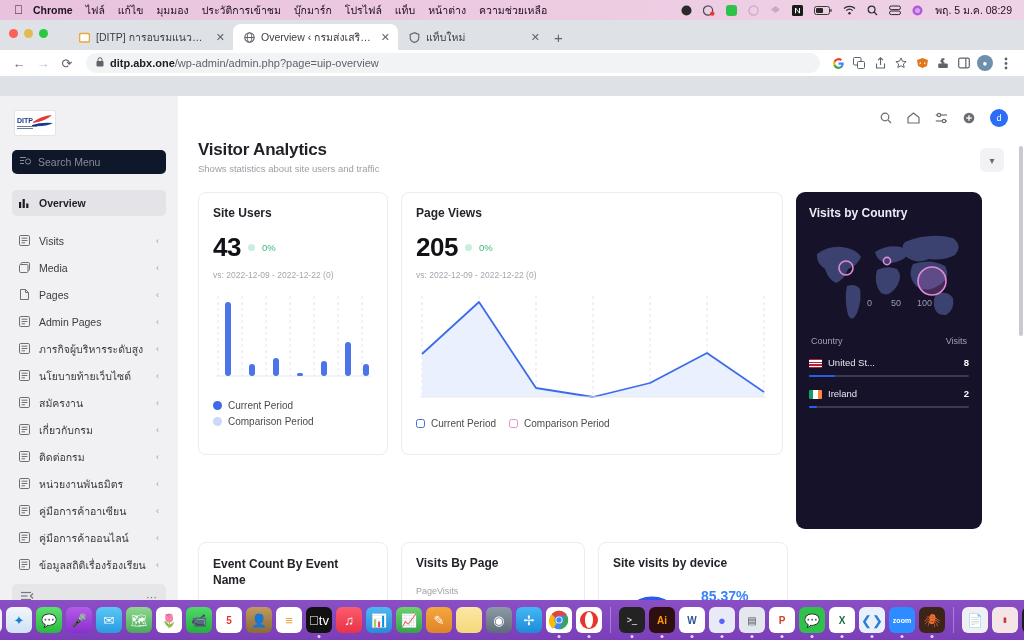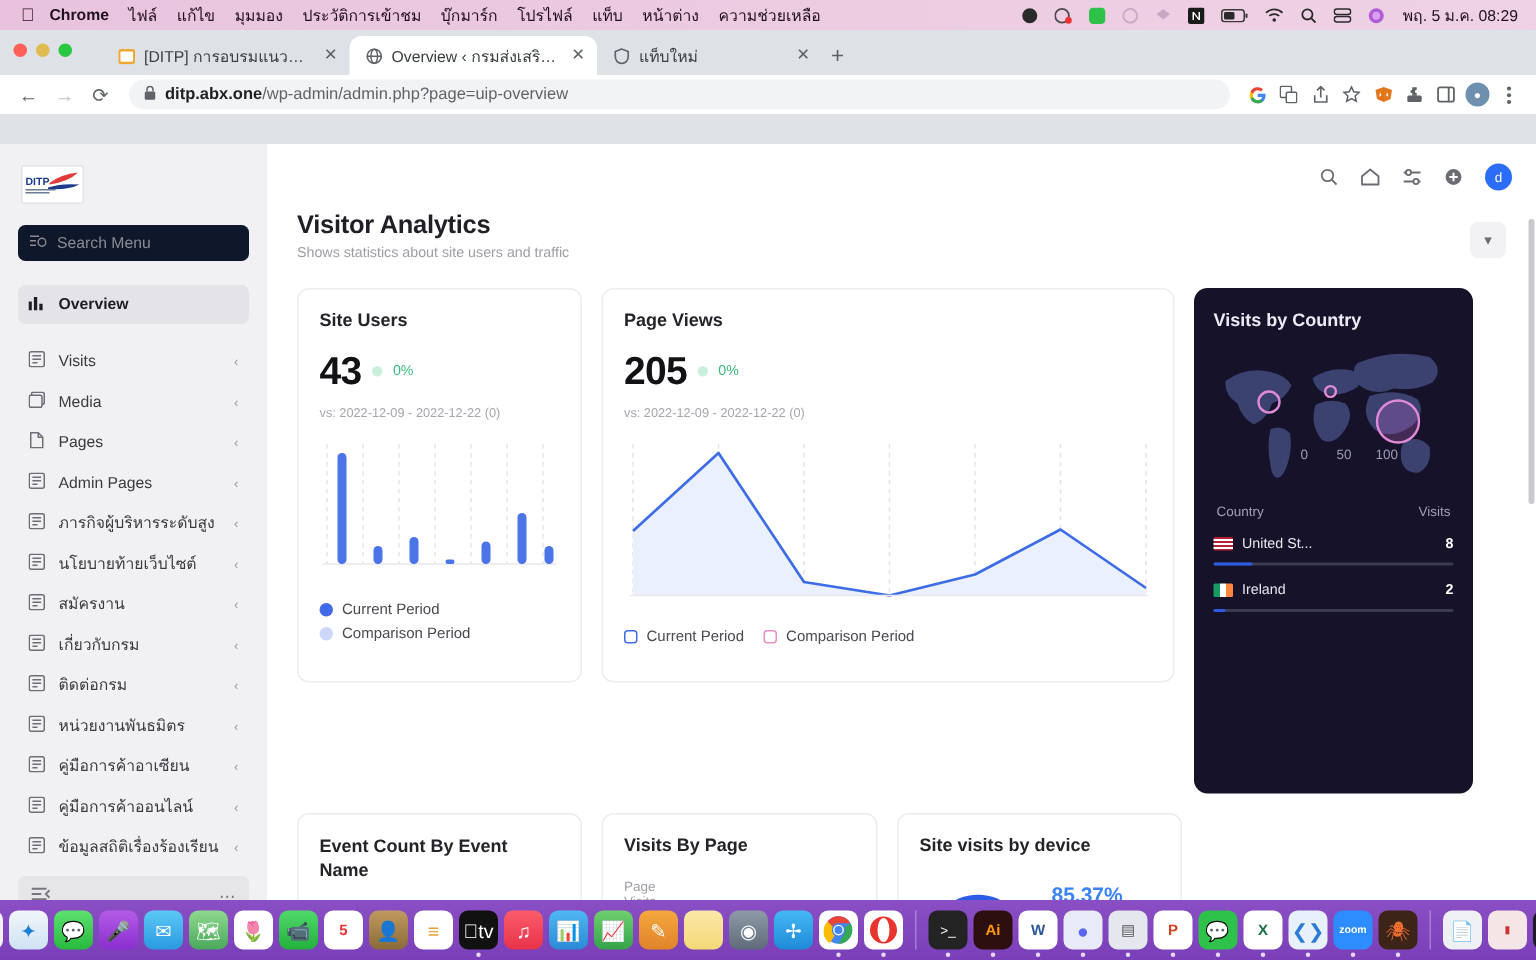--- a/index.html
+++ b/index.html
@@ -124,21 +124,21 @@
   .cth { display: flex; justify-content: space-between; font-size: 9px; color: #a0a0b8; margin-top: 0; padding: 0 2px;}
   .crow { margin-top: 11px; }
   .crow-top { display: flex; align-items: center; justify-content: space-between; font-size: 9.5px; }
   .cflag { width: 13px; height: 9px; display:inline-block; border-radius:1px; margin-right: 6px; vertical-align: middle; }
   .cname { color: #e6e6f0; }
   .cval { font-weight: bold; color: #ffffff; font-size: 9.5px; }
   .cbar { height: 2px; background: #3a3a52; border-radius: 2px; margin-top: 7px; position: relative; }
   .cbar i { position: absolute; left: 0; top: 0; height: 2px; background: #2b5ce8; border-radius: 2px; display:block; }
 
   .grid2 { padding: 13px 20px 0 20px; display: flex; gap: 13px; align-items: flex-start; }
-  .tbl-head { display: flex; font-size: 9px; color: #a0a0a9; margin-top: 16px; flex-direction: column; }
+  .tbl-head { display: flex; font-size: 9px; color: #a0a0a9; margin-top: 16px; }
   .tbl-row { margin-top: 13px; }
   .tbl-row-top { display: flex; justify-content: space-between; font-size: 9.5px; color: #33333b; }
   .tbl-row-top b { color:#16161c; }
 
   .donut-wrap { display:flex; gap: 10px; margin-top: 14px; align-items: flex-start; }
   .dev-stat { font-size: 14px; font-weight: bold; color: #3b82f6; text-align: right; }
   .dev-dot { width: 7px; height:7px; border-radius:50%; background:#2b5ce8; margin: 5px 0 3px 0; }
   .dev-label { font-size: 9px; color: #9b9ba4; }
 
   

